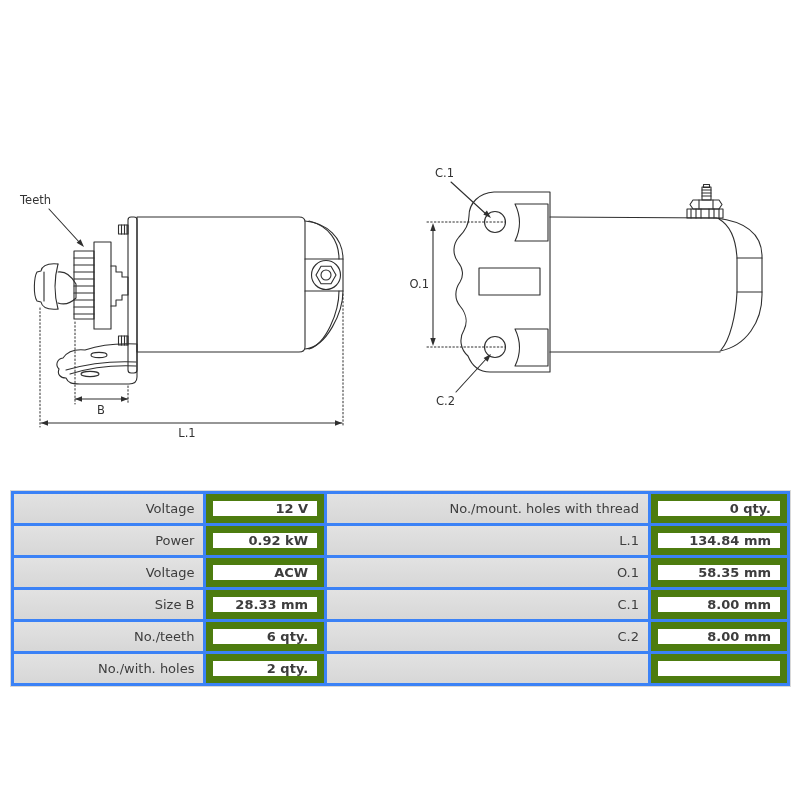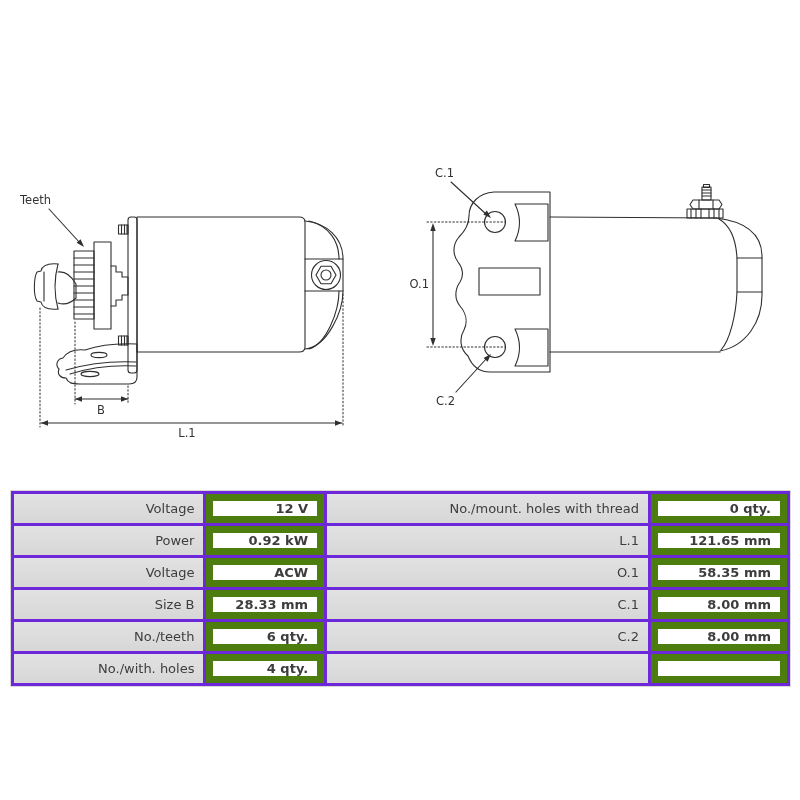--- a/index.html
+++ b/index.html
@@ -2,21 +2,21 @@
 <html><head>
 <meta charset="utf-8">
 <style>
   html,body{margin:0;padding:0;background:#ffffff;}
   .page{position:relative;width:800px;height:800px;background:#ffffff;overflow:hidden;
         font-family:"DejaVu Sans",sans-serif;}
   .drawing{position:absolute;left:0;top:0;}
   .drawing text{font-family:"DejaVu Sans",sans-serif;font-size:11.5px;fill:#333333;}
   .spec-table-wrap{position:absolute;left:10px;top:490px;width:781px;}
   table.spec{width:100%;border-collapse:separate;border-spacing:3px;
-             background:#6d28d9;border:1px solid #d8d8d8;}
+             background:#3b82f6;border:1px solid #d8d8d8;}
   table.spec td{height:29px;box-sizing:border-box;font-size:13px;color:#3d3d3d;
                 text-align:right;vertical-align:middle;padding:0 9px 0 2px;
                 white-space:nowrap;overflow:hidden;}
   td.lbl{background:#dcdcdc;background:linear-gradient(#e2e2e2,#d7d7d7);}
   td.val{background:#ffffff;border:7px solid #4d7c0f;font-weight:bold;}
 </style>
 </head>
 <body>
 
 <div class="page">
@@ -164,21 +164,21 @@
         <tr>
           <td class="lbl">Voltage</td>
           <td class="val">12 V</td>
           <td class="lbl">No./mount. holes with thread</td>
           <td class="val">0 qty.</td>
         </tr>
         <tr>
           <td class="lbl">Power</td>
           <td class="val">0.92 kW</td>
           <td class="lbl">L.1</td>
-          <td class="val">121.65 mm</td>
+          <td class="val">134.84 mm</td>
         </tr>
         <tr>
           <td class="lbl">Voltage</td>
           <td class="val">ACW</td>
           <td class="lbl">O.1</td>
           <td class="val">58.35 mm</td>
         </tr>
         <tr>
           <td class="lbl">Size B</td>
           <td class="val">28.33 mm</td>
@@ -186,20 +186,20 @@
           <td class="val">8.00 mm</td>
         </tr>
         <tr>
           <td class="lbl">No./teeth</td>
           <td class="val">6 qty.</td>
           <td class="lbl">C.2</td>
           <td class="val">8.00 mm</td>
         </tr>
         <tr>
           <td class="lbl">No./with. holes</td>
-          <td class="val">4 qty.</td>
+          <td class="val">2 qty.</td>
           <td class="lbl"></td>
           <td class="val"></td>
         </tr>
       </tbody>
     </table>
   </div>
 </div>
 
 </body></html>

